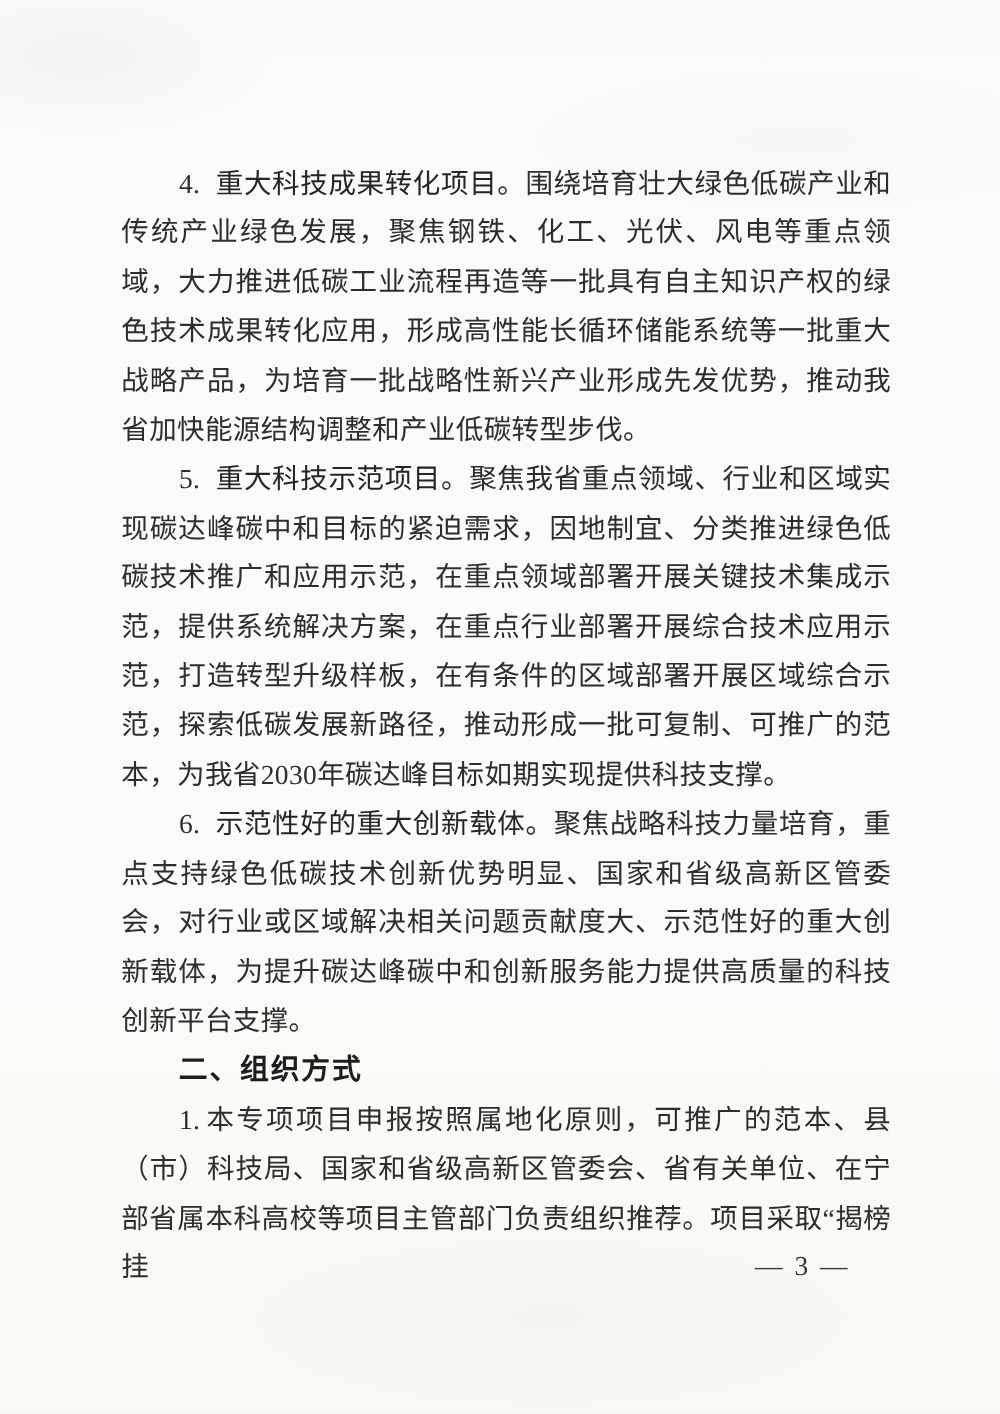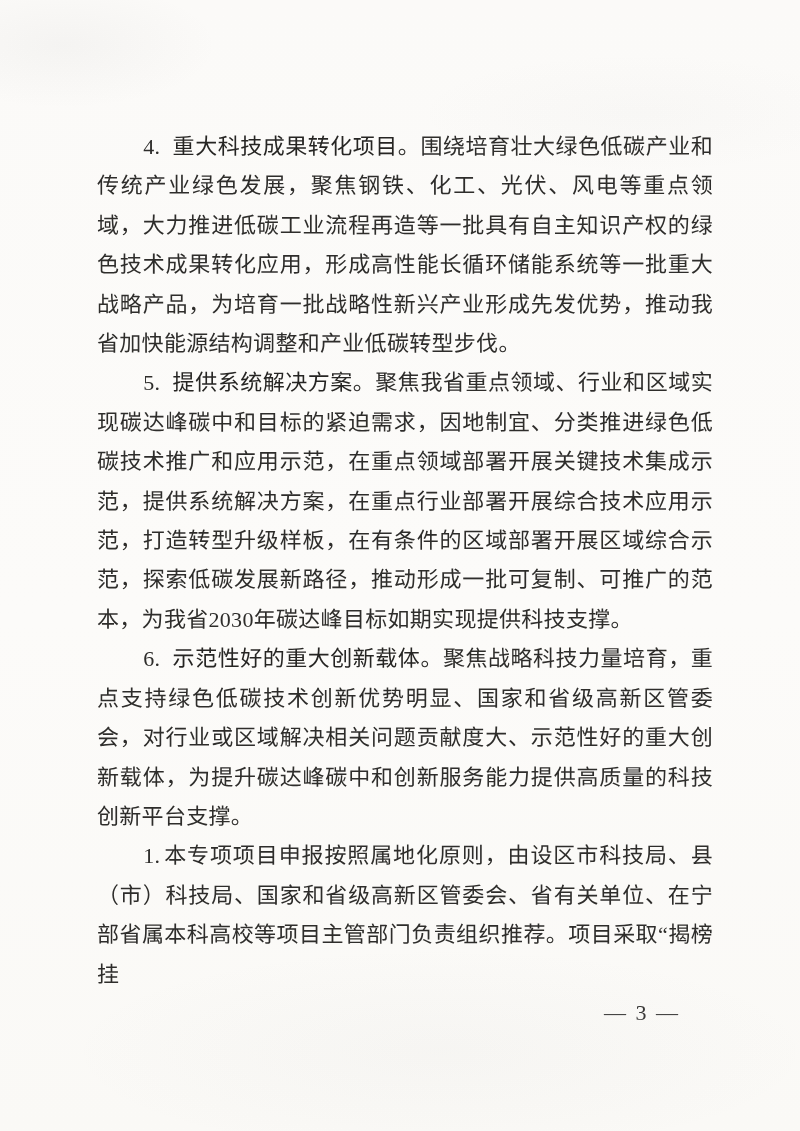--- a/index.html
+++ b/index.html
@@ -75,23 +75,24 @@
 </head>
 <body>
 
 <div class="page">
   <div class="scan-noise"></div>
 
   <div class="body-text">
 
     <p class="para"><span class="num">4.</span><span class="title">重大科技成果转化项目</span><span>。</span><span>围绕培育壮大绿色低碳产业和传统产业绿色发展，聚焦钢铁、化工、光伏、风电等重点领域，大力推进低碳工业流程再造等一批具有自主知识产权的绿色技术成果转化应用，形成高性能长循环储能系统等一批重大战略产品，为培育一批战略性新兴产业形成先发优势，推动我省加快能源结构调整和产业低碳转型步伐。</span></p>
 
-    <p class="para"><span class="num">5.</span><span class="title">提供系统解决方案</span><span>。</span><span>聚焦我省重点领域、行业和区域实现碳达峰碳中和目标的紧迫需求，因地制宜、分类推进绿色低碳技术推广和应用示范，在重点领域部署开展关键技术集成示范，提供系统解决方案，在重点行业部署开展综合技术应用示范，打造转型升级样板，在有条件的区域部署开展区域综合示范，探索低碳发展新路径，推动形成一批可复制、可推广的范本，为我省2030年碳达峰目标如期实现提供科技支撑。</span></p>
+    <p class="para"><span class="num">5.</span><span class="title">重大科技示范项目</span><span>。</span><span>聚焦我省重点领域、行业和区域实现碳达峰碳中和目标的紧迫需求，因地制宜、分类推进绿色低碳技术推广和应用示范，在重点领域部署开展关键技术集成示范，提供系统解决方案，在重点行业部署开展综合技术应用示范，打造转型升级样板，在有条件的区域部署开展区域综合示范，探索低碳发展新路径，推动形成一批可复制、可推广的范本，为我省2030年碳达峰目标如期实现提供科技支撑。</span></p>
 
     <p class="para"><span class="num">6.</span><span class="title">示范性好的重大创新载体</span><span>。</span><span>聚焦战略科技力量培育，重点支持绿色低碳技术创新优势明显、国家和省级高新区管委会，对行业或区域解决相关问题贡献度大、示范性好的重大创新载体，为提升碳达峰碳中和创新服务能力提供高质量的科技创新平台支撑。</span></p>
 
+    <p class="heading">二、组织方式</p>
 
-    <p class="para"><span class="num num-small-gap">1.</span><span>本专项项目申报按照属地化原则，由设区市科技局、县（市）科技局、国家和省级高新区管委会、省有关单位、在宁部省属本科高校等项目主管部门负责组织推荐。项目采取“揭榜挂</span></p>
+    <p class="para"><span class="num num-small-gap">1.</span><span>本专项项目申报按照属地化原则，可推广的范本、县（市）科技局、国家和省级高新区管委会、省有关单位、在宁部省属本科高校等项目主管部门负责组织推荐。项目采取“揭榜挂</span></p>
 
   </div>
 
   <div class="page-footer">— 3 —</div>
 </div>
 
 </body></html>

